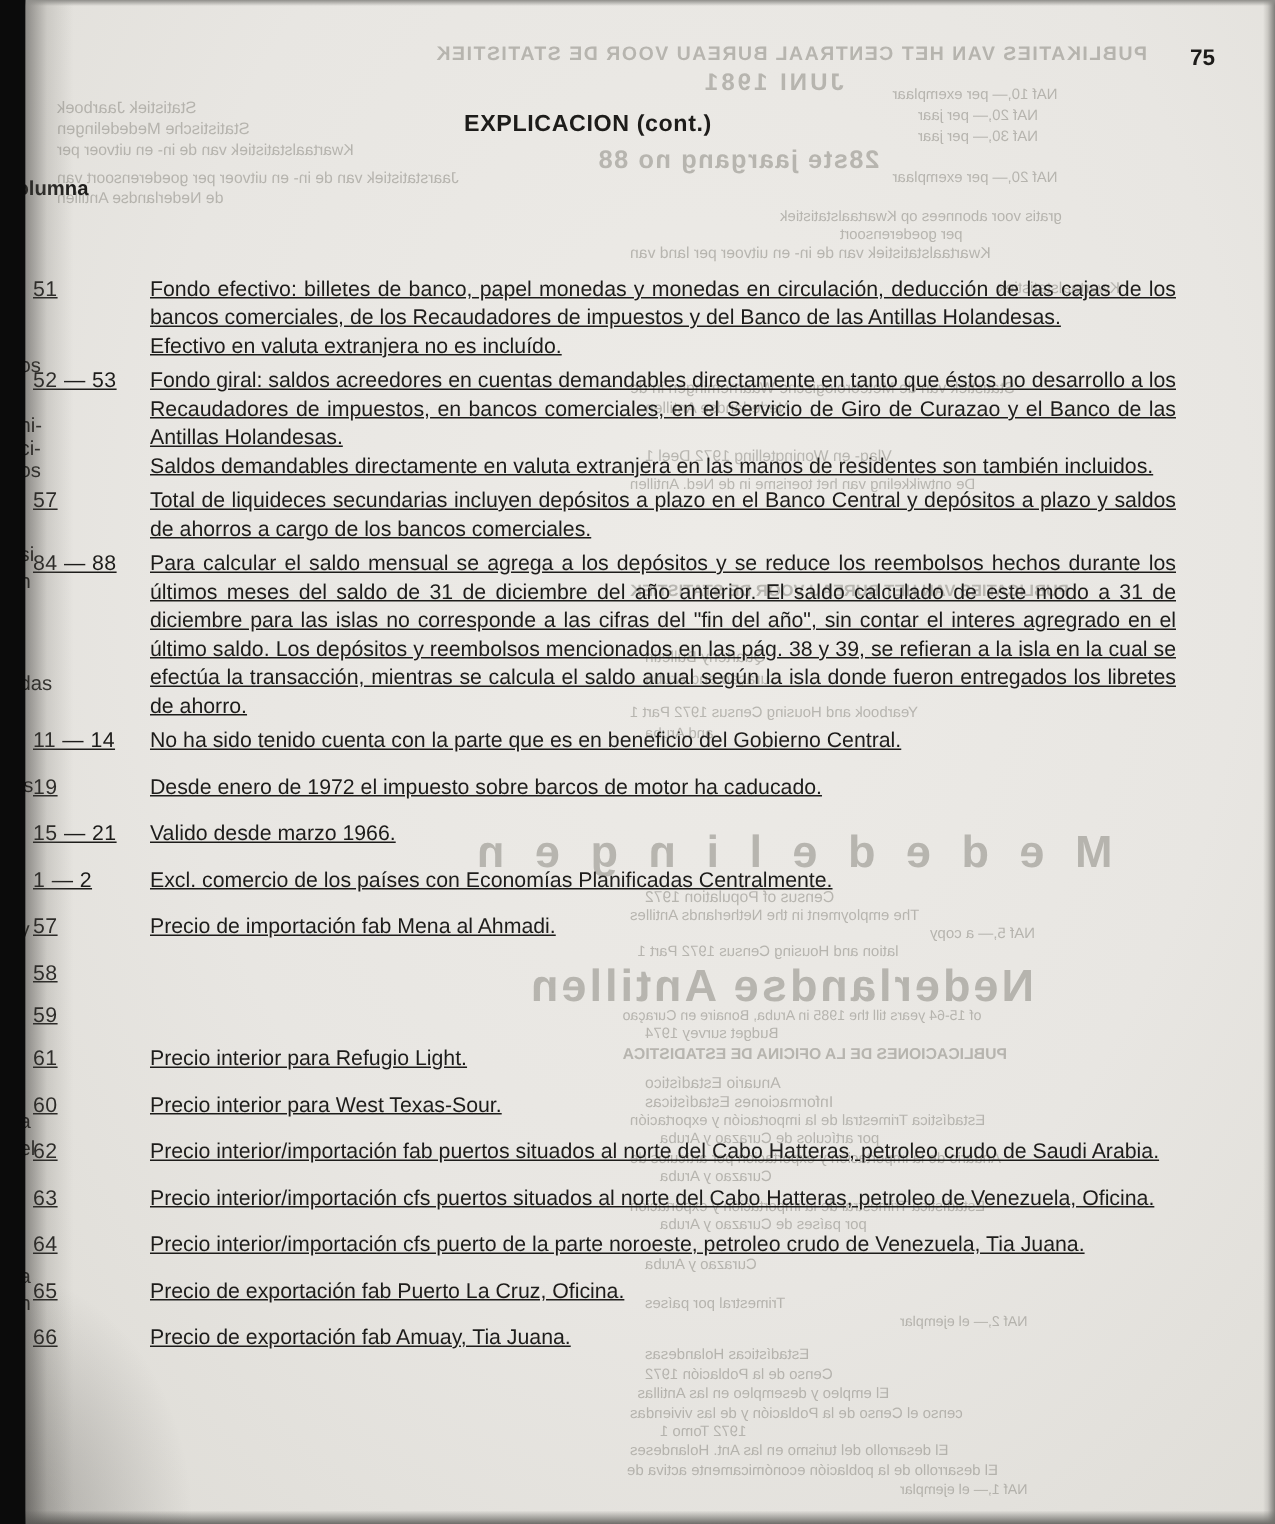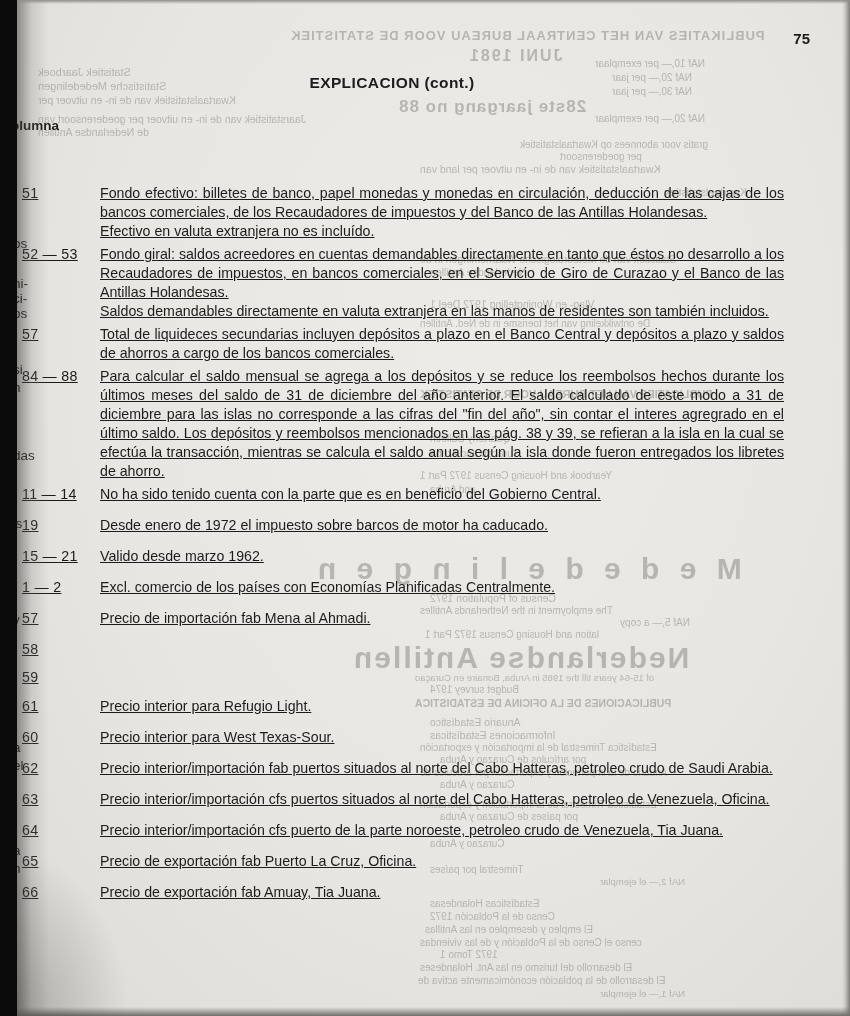--- a/index.html
+++ b/index.html
@@ -159,21 +159,21 @@
       </div>
       <div class="entry">
         <div class="col-num">19</div>
         <div class="entry-body">
           <p>Desde enero de 1972 el impuesto sobre barcos de motor ha caducado.</p>
         </div>
       </div>
       <div class="entry">
         <div class="col-num">15 — 21</div>
         <div class="entry-body">
-          <p>Valido desde marzo 1962.</p>
+          <p>Valido desde marzo 1966.</p>
         </div>
       </div>
       <div class="entry">
         <div class="col-num">1 — 2</div>
         <div class="entry-body">
           <p>Excl. comercio de los países con Economías Planificadas Centralmente.</p>
         </div>
       </div>
       <div class="entry">
         <div class="col-num">57</div>

